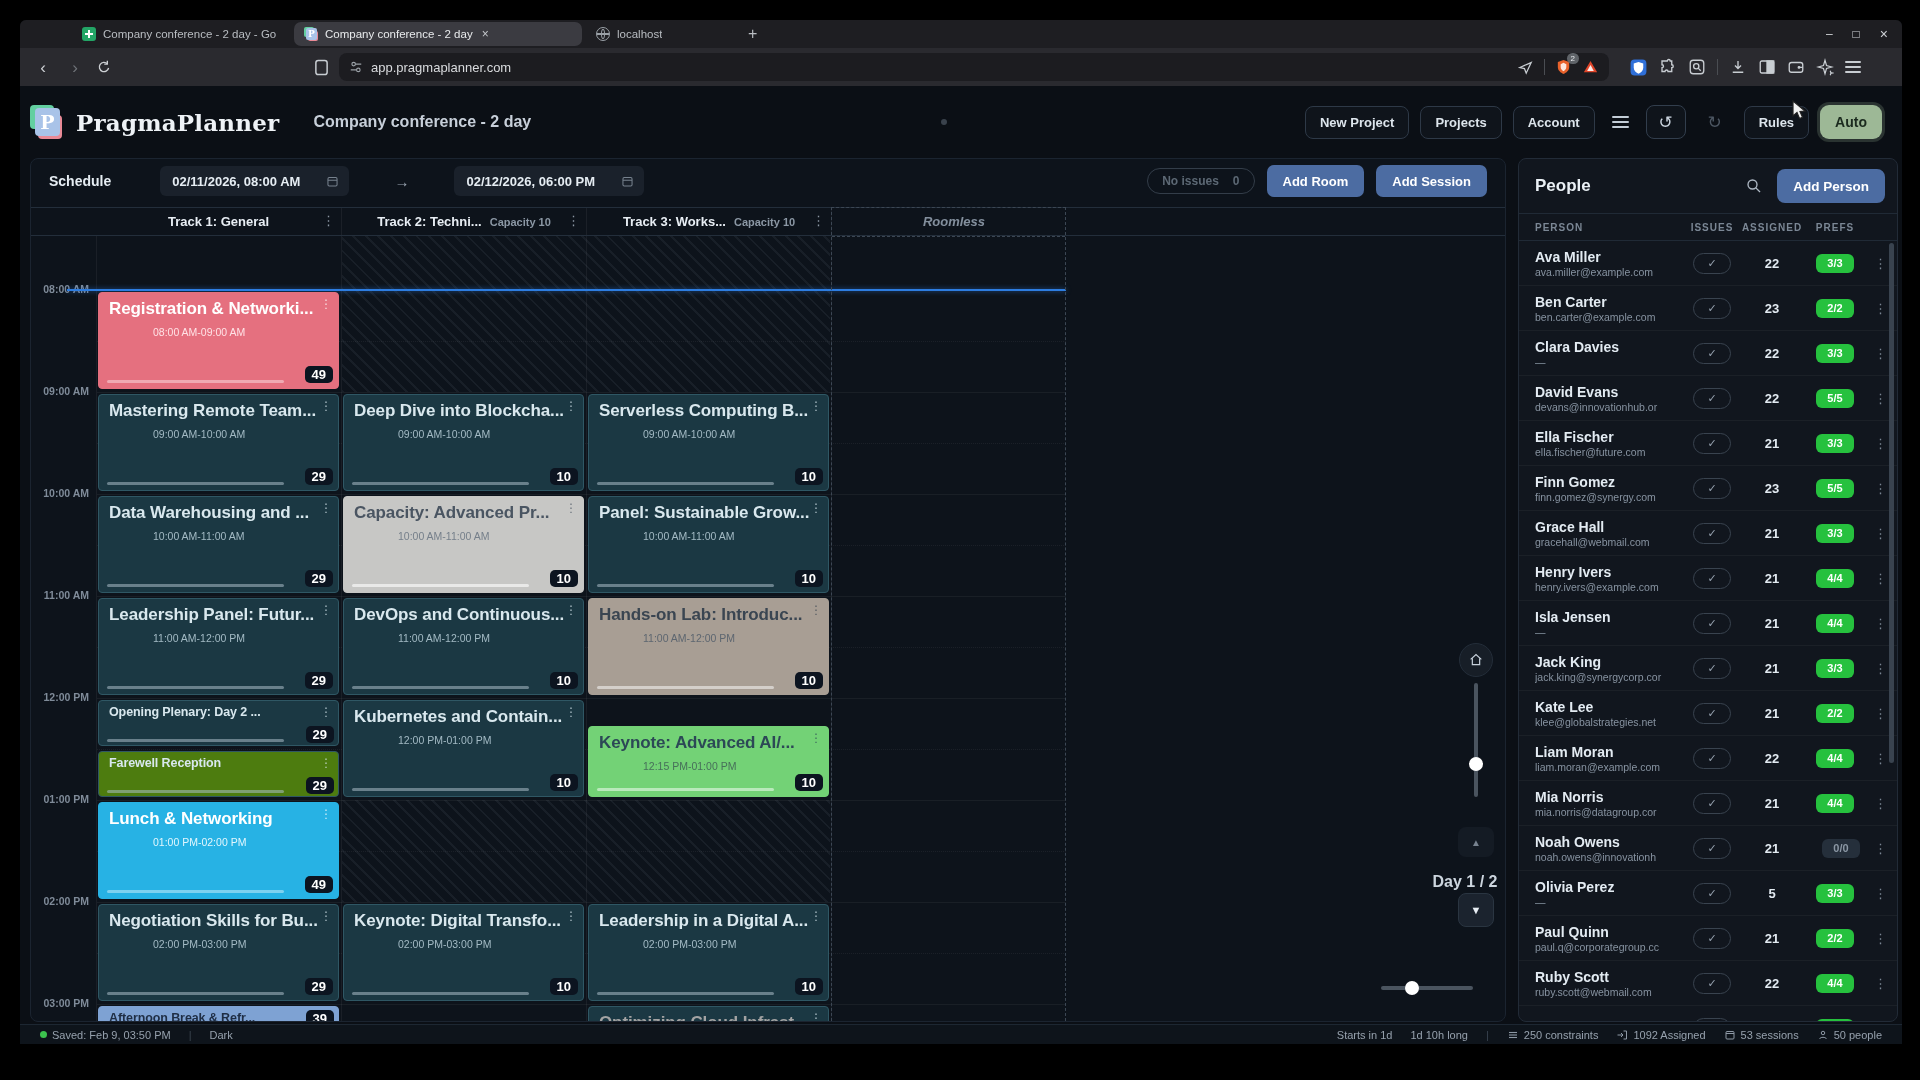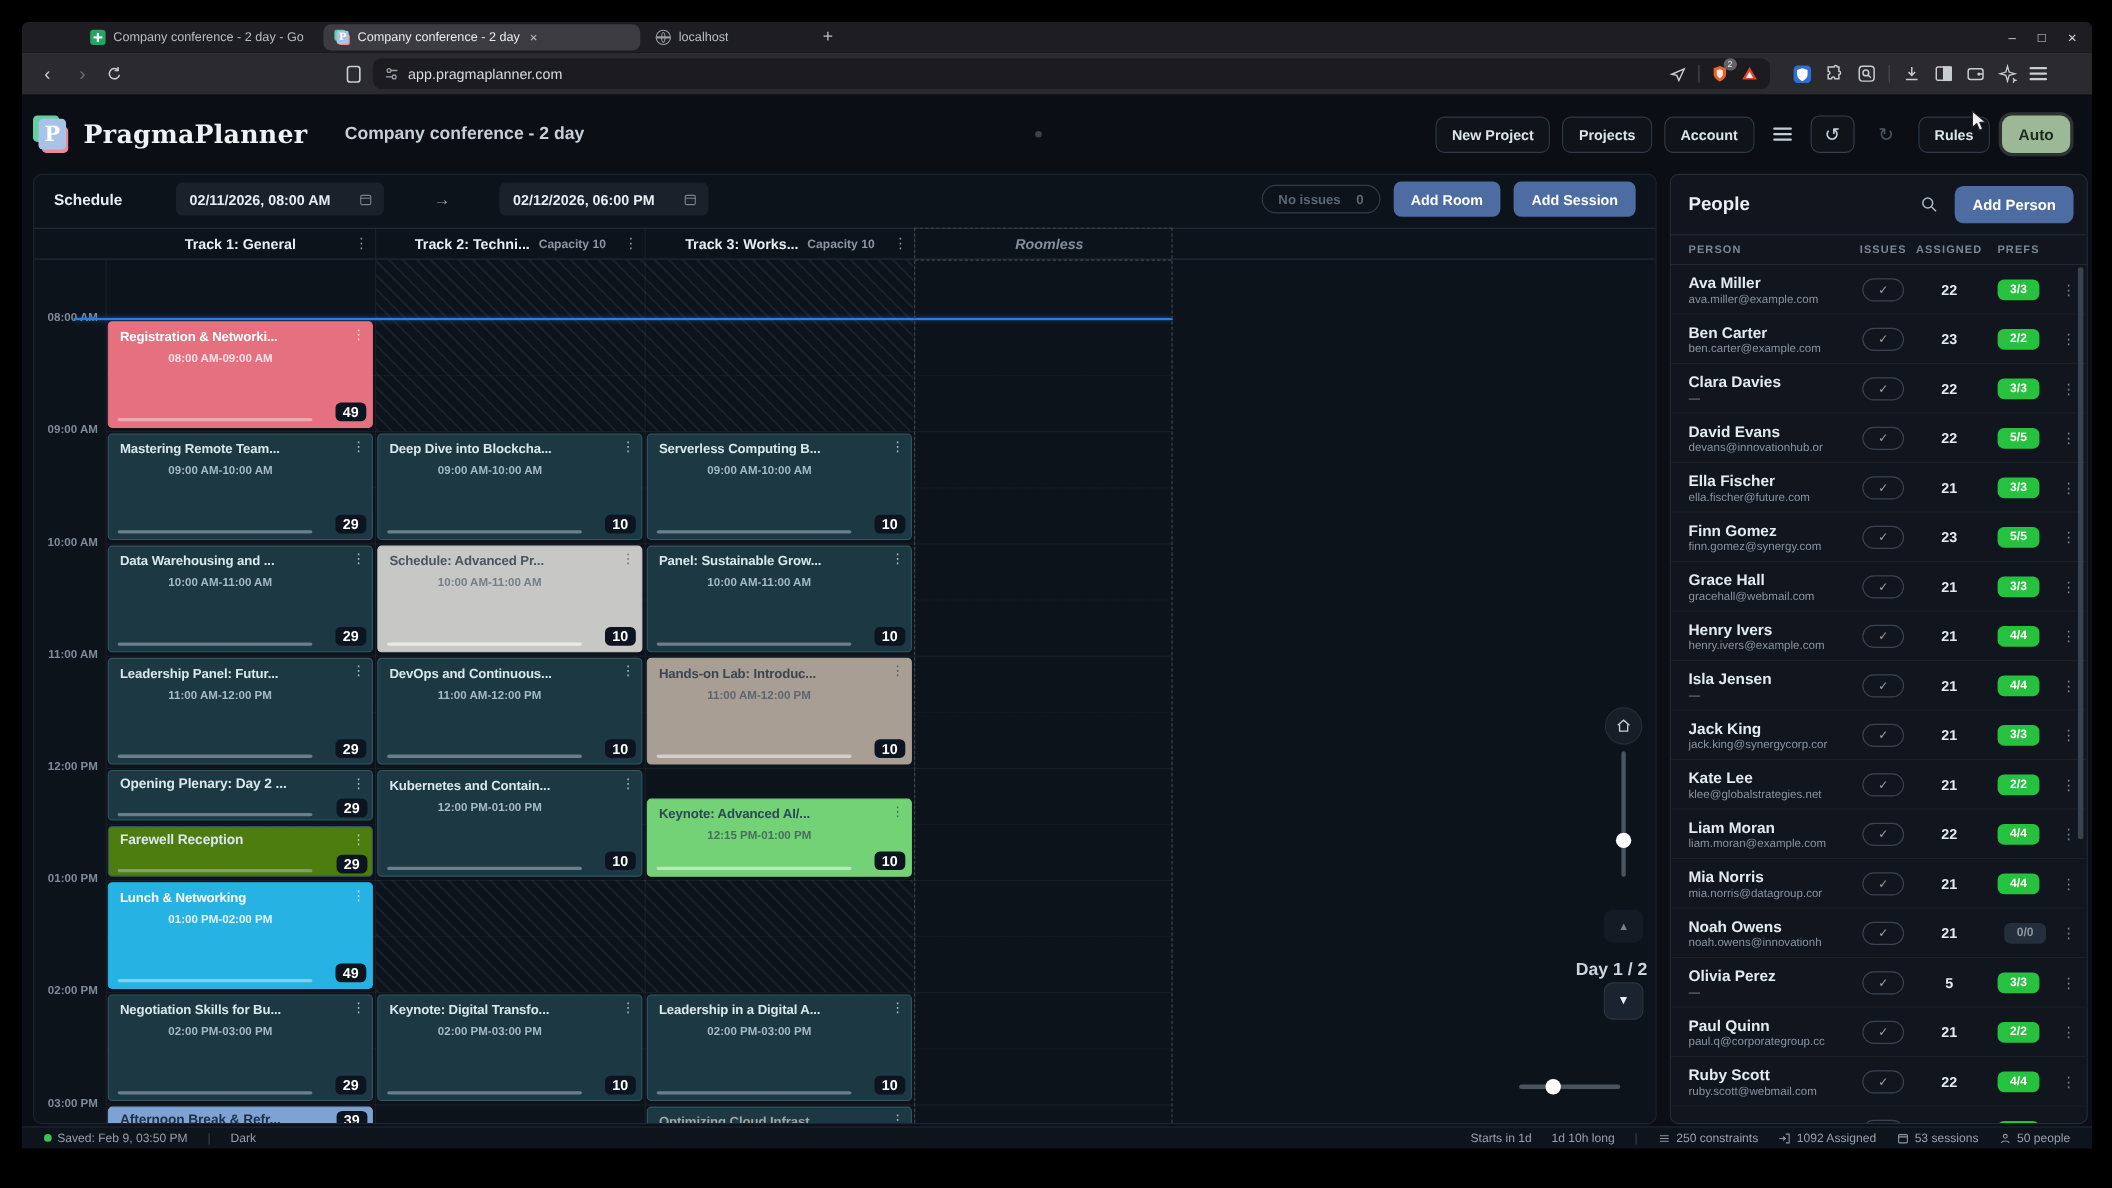--- a/index.html
+++ b/index.html
@@ -80,22 +80,22 @@
   .hline { position:absolute; left:66px; width:969px; height:1px; background:rgba(255,255,255,.05); }
   .hline.half { background:none; border-top:1px dotted rgba(255,255,255,.06); }
   .vline { position:absolute; top:0; bottom:0; width:1px; background:rgba(255,255,255,.055); }
   .timelabel { position:absolute; left:0; width:58px; text-align:right; font-size:10.5px; font-weight:bold; color:#7f8b99; }
   .hatch { position:absolute; background:repeating-linear-gradient(45deg, rgba(137,152,168,.09) 0 2px, transparent 2px 9px); }
   .startline { position:absolute; left:36px; width:999px; height:2px; background:#2d7de1; box-shadow:0 0 5px rgba(45,125,225,.7); }
   .roomless-col { position:absolute; left:800px; width:235px; top:48px; bottom:0; border-left:1px dashed #3c4754; border-right:1px dashed #3c4754; border-top:1px dashed #3c4754; pointer-events:none; }
   .roomless-col::after { content:""; position:absolute; left:0; right:0; top:28px; border-bottom:1px dashed #3c4754; }
 
   .session { position:absolute; width:241px; border-radius:4px; padding:6px 10px; overflow:hidden; }
-  .session .s-title { font-size:12px; font-weight:bold; letter-spacing:-.1px; white-space:nowrap; overflow:hidden; padding-right:10px; }
-  .session .s-time { font-size:10.5px; font-weight:bold; margin-top:7px;padding-left:44px; }
+  .session .s-title { font-size:17px; font-weight:bold; letter-spacing:-.1px; white-space:nowrap; overflow:hidden; padding-right:10px; }
+  .session .s-time { font-size:10.5px; font-weight:normal; margin-top:7px;padding-left:44px; }
   .session .s-kebab { position:absolute; top:4px; right:6px; font-size:12px; opacity:.75; }
   .session .s-badge { position:absolute; right:5px; bottom:5px; background:#0c1420; color:#fff; font-weight:bold; font-size:13px; padding:1px 7px; border-radius:5px; }
   .session .s-badge.top { bottom:auto; top:3px; }
   .session .s-bar { position:absolute; left:8px; right:54px; bottom:5px; height:3px; border-radius:2px; }
   .session.s-short { padding:4px 10px; }
   .session.s-short .s-title { font-size:12.5px; }
   .session.s-short .s-badge { bottom:2px; right:4px; }
   .session.s-short .s-bar { bottom:3px; }
 
   
@@ -419,21 +419,21 @@
               <div class="s-badge top">39</div>
             </div>
             <div class="session" style="left: 312px; top: 158px; height: 97px; background: rgb(27, 56, 67); border: 1px solid rgb(47, 87, 100);">
               <div class="s-title" style="color: rgb(217, 232, 238);">Deep Dive into Blockcha...</div>
               <div class="s-kebab" style="color: rgb(217, 232, 238);">⋮</div>
               <div class="s-time" style="color: rgb(163, 186, 196);">09:00 AM-10:00 AM</div>
               <div class="s-bar" style="background: rgba(170, 188, 199, 0.55);"></div>
               <div class="s-badge">10</div>
             </div>
             <div class="session" style="left: 312px; top: 260px; height: 97px; background: rgb(199, 199, 197); border: 1px solid rgb(199, 199, 197);">
-              <div class="s-title" style="color: rgb(74, 85, 98);">Schedule: Advanced Pr...</div>
+              <div class="s-title" style="color: rgb(74, 85, 98);">Capacity: Advanced Pr...</div>
               <div class="s-kebab" style="color: rgb(74, 85, 98);">⋮</div>
               <div class="s-time" style="color: rgb(117, 127, 138);">10:00 AM-11:00 AM</div>
               <div class="s-bar" style="background: rgba(255, 255, 255, 0.6);"></div>
               <div class="s-badge">10</div>
             </div>
             <div class="session" style="left: 312px; top: 362px; height: 97px; background: rgb(27, 56, 67); border: 1px solid rgb(47, 87, 100);">
               <div class="s-title" style="color: rgb(217, 232, 238);">DevOps and Continuous...</div>
               <div class="s-kebab" style="color: rgb(217, 232, 238);">⋮</div>
               <div class="s-time" style="color: rgb(163, 186, 196);">11:00 AM-12:00 PM</div>
               <div class="s-bar" style="background: rgba(170, 188, 199, 0.55);"></div>

